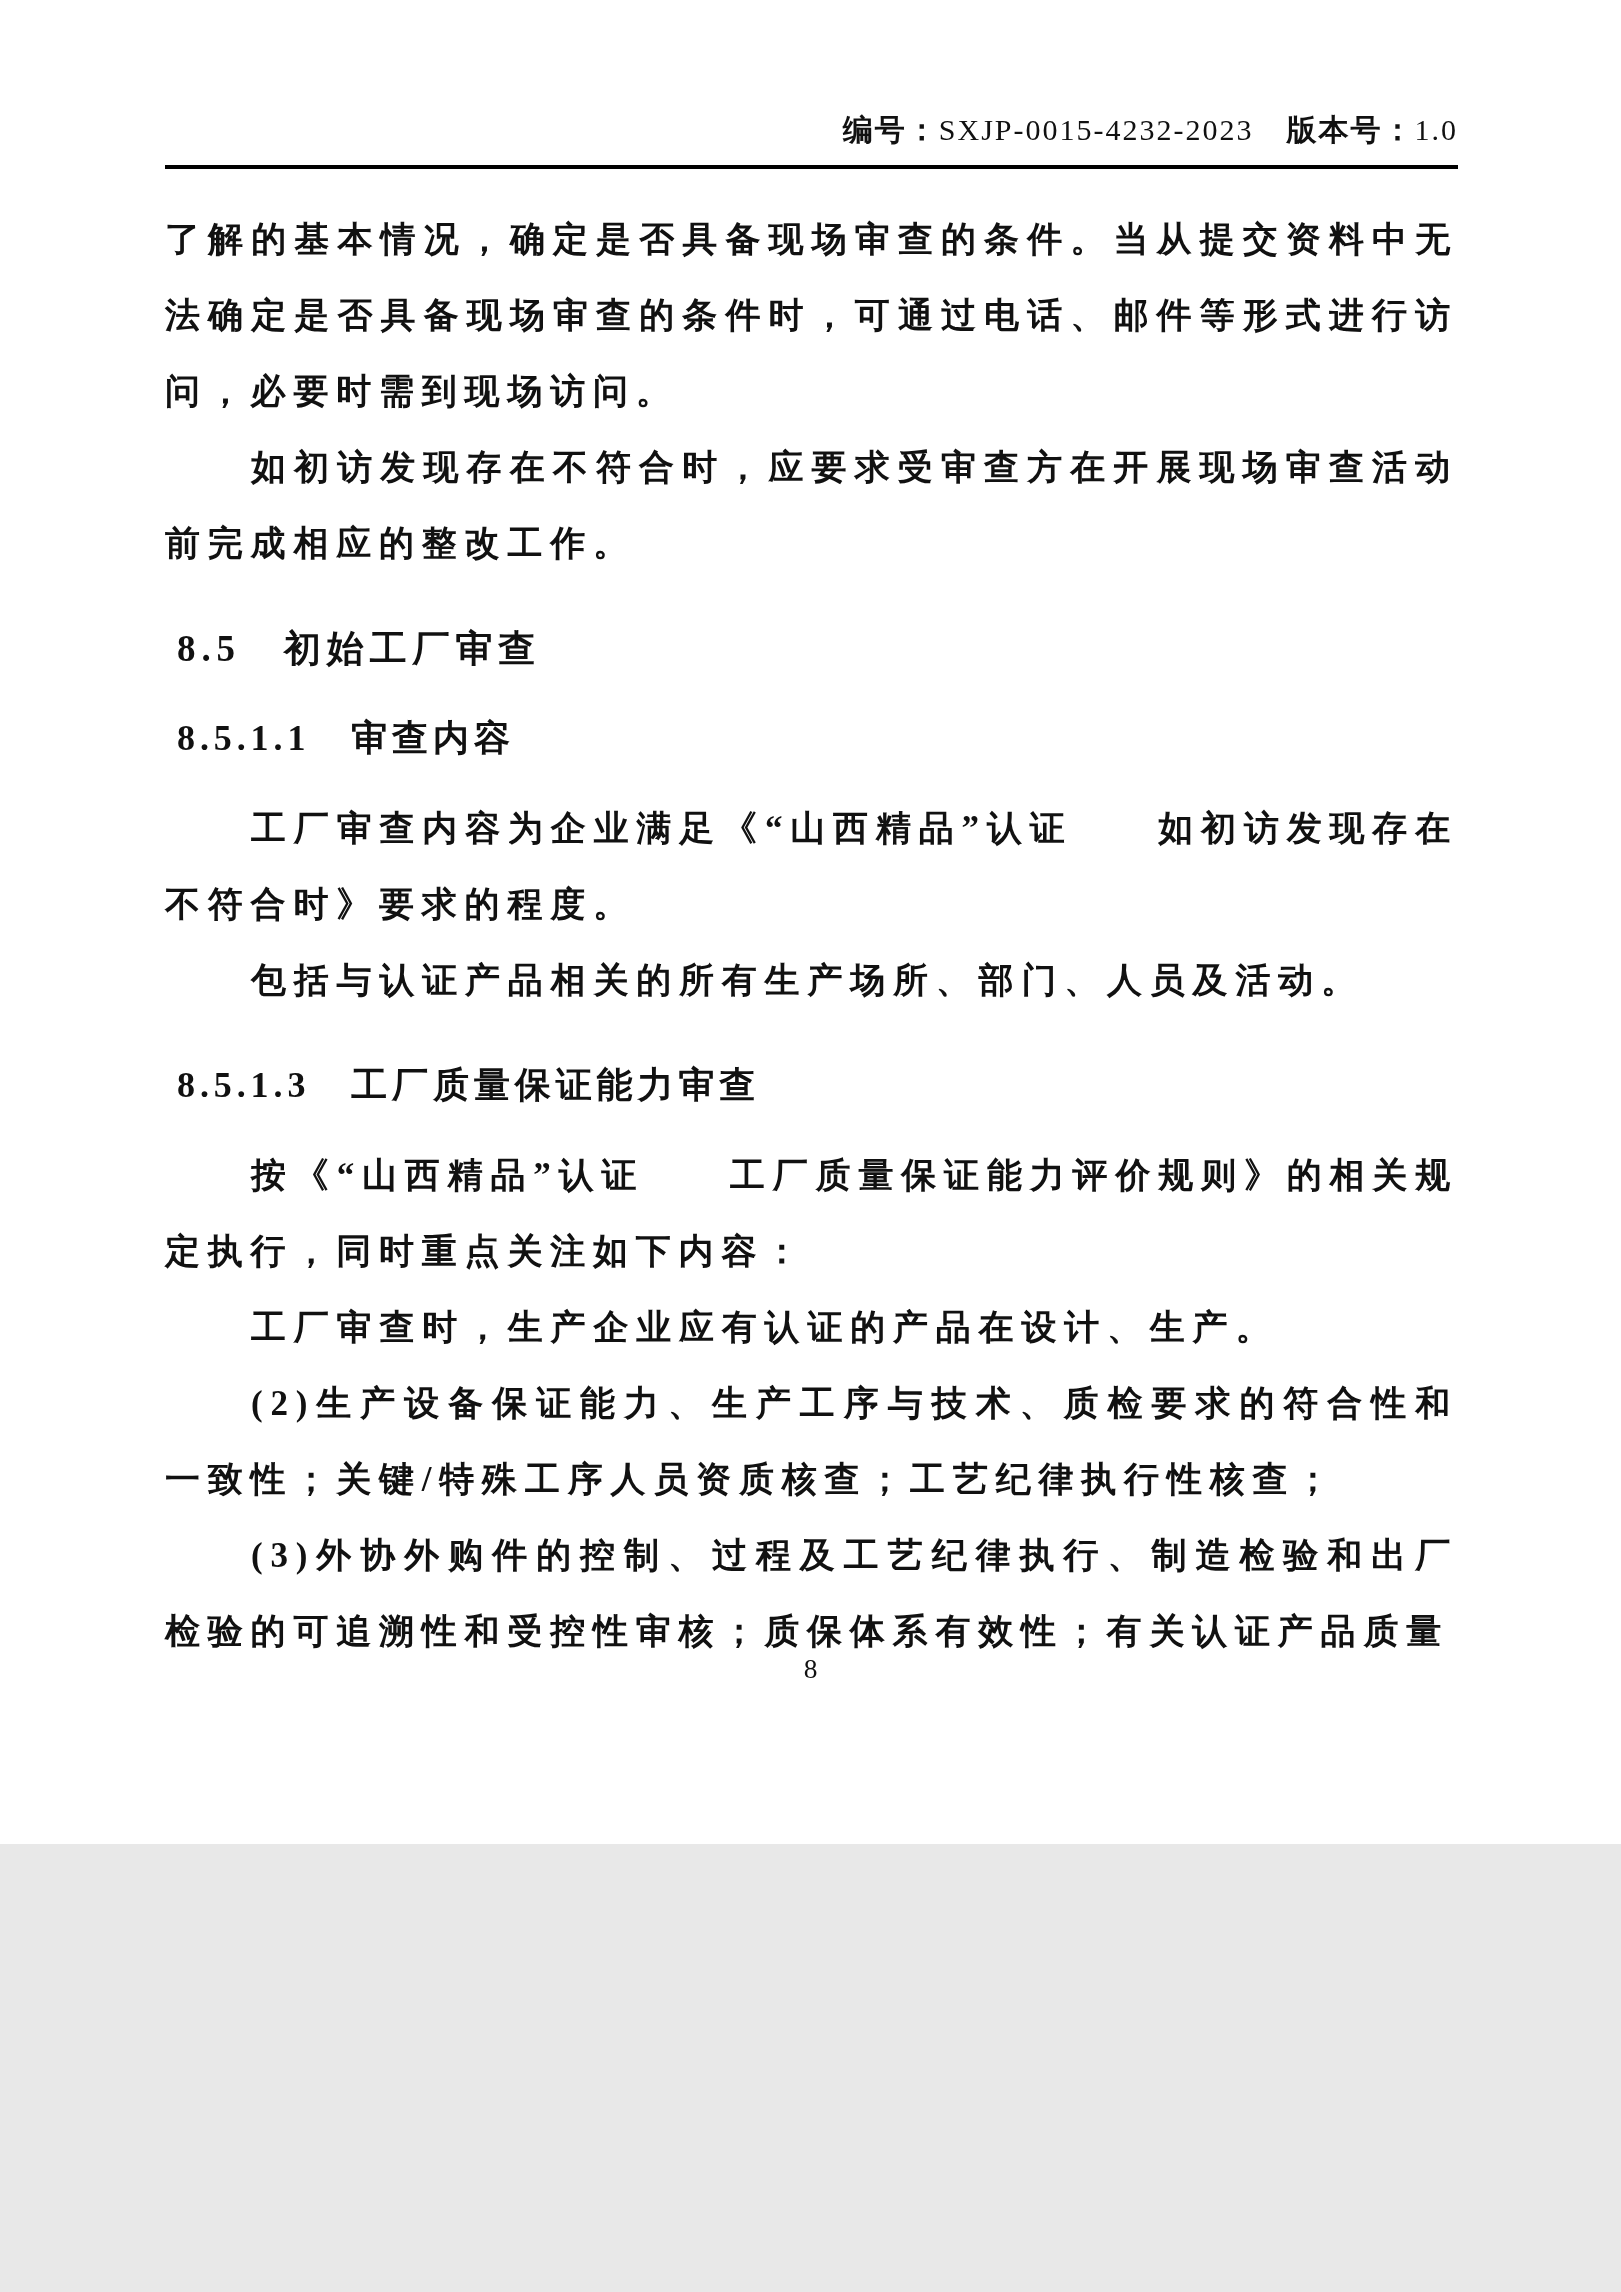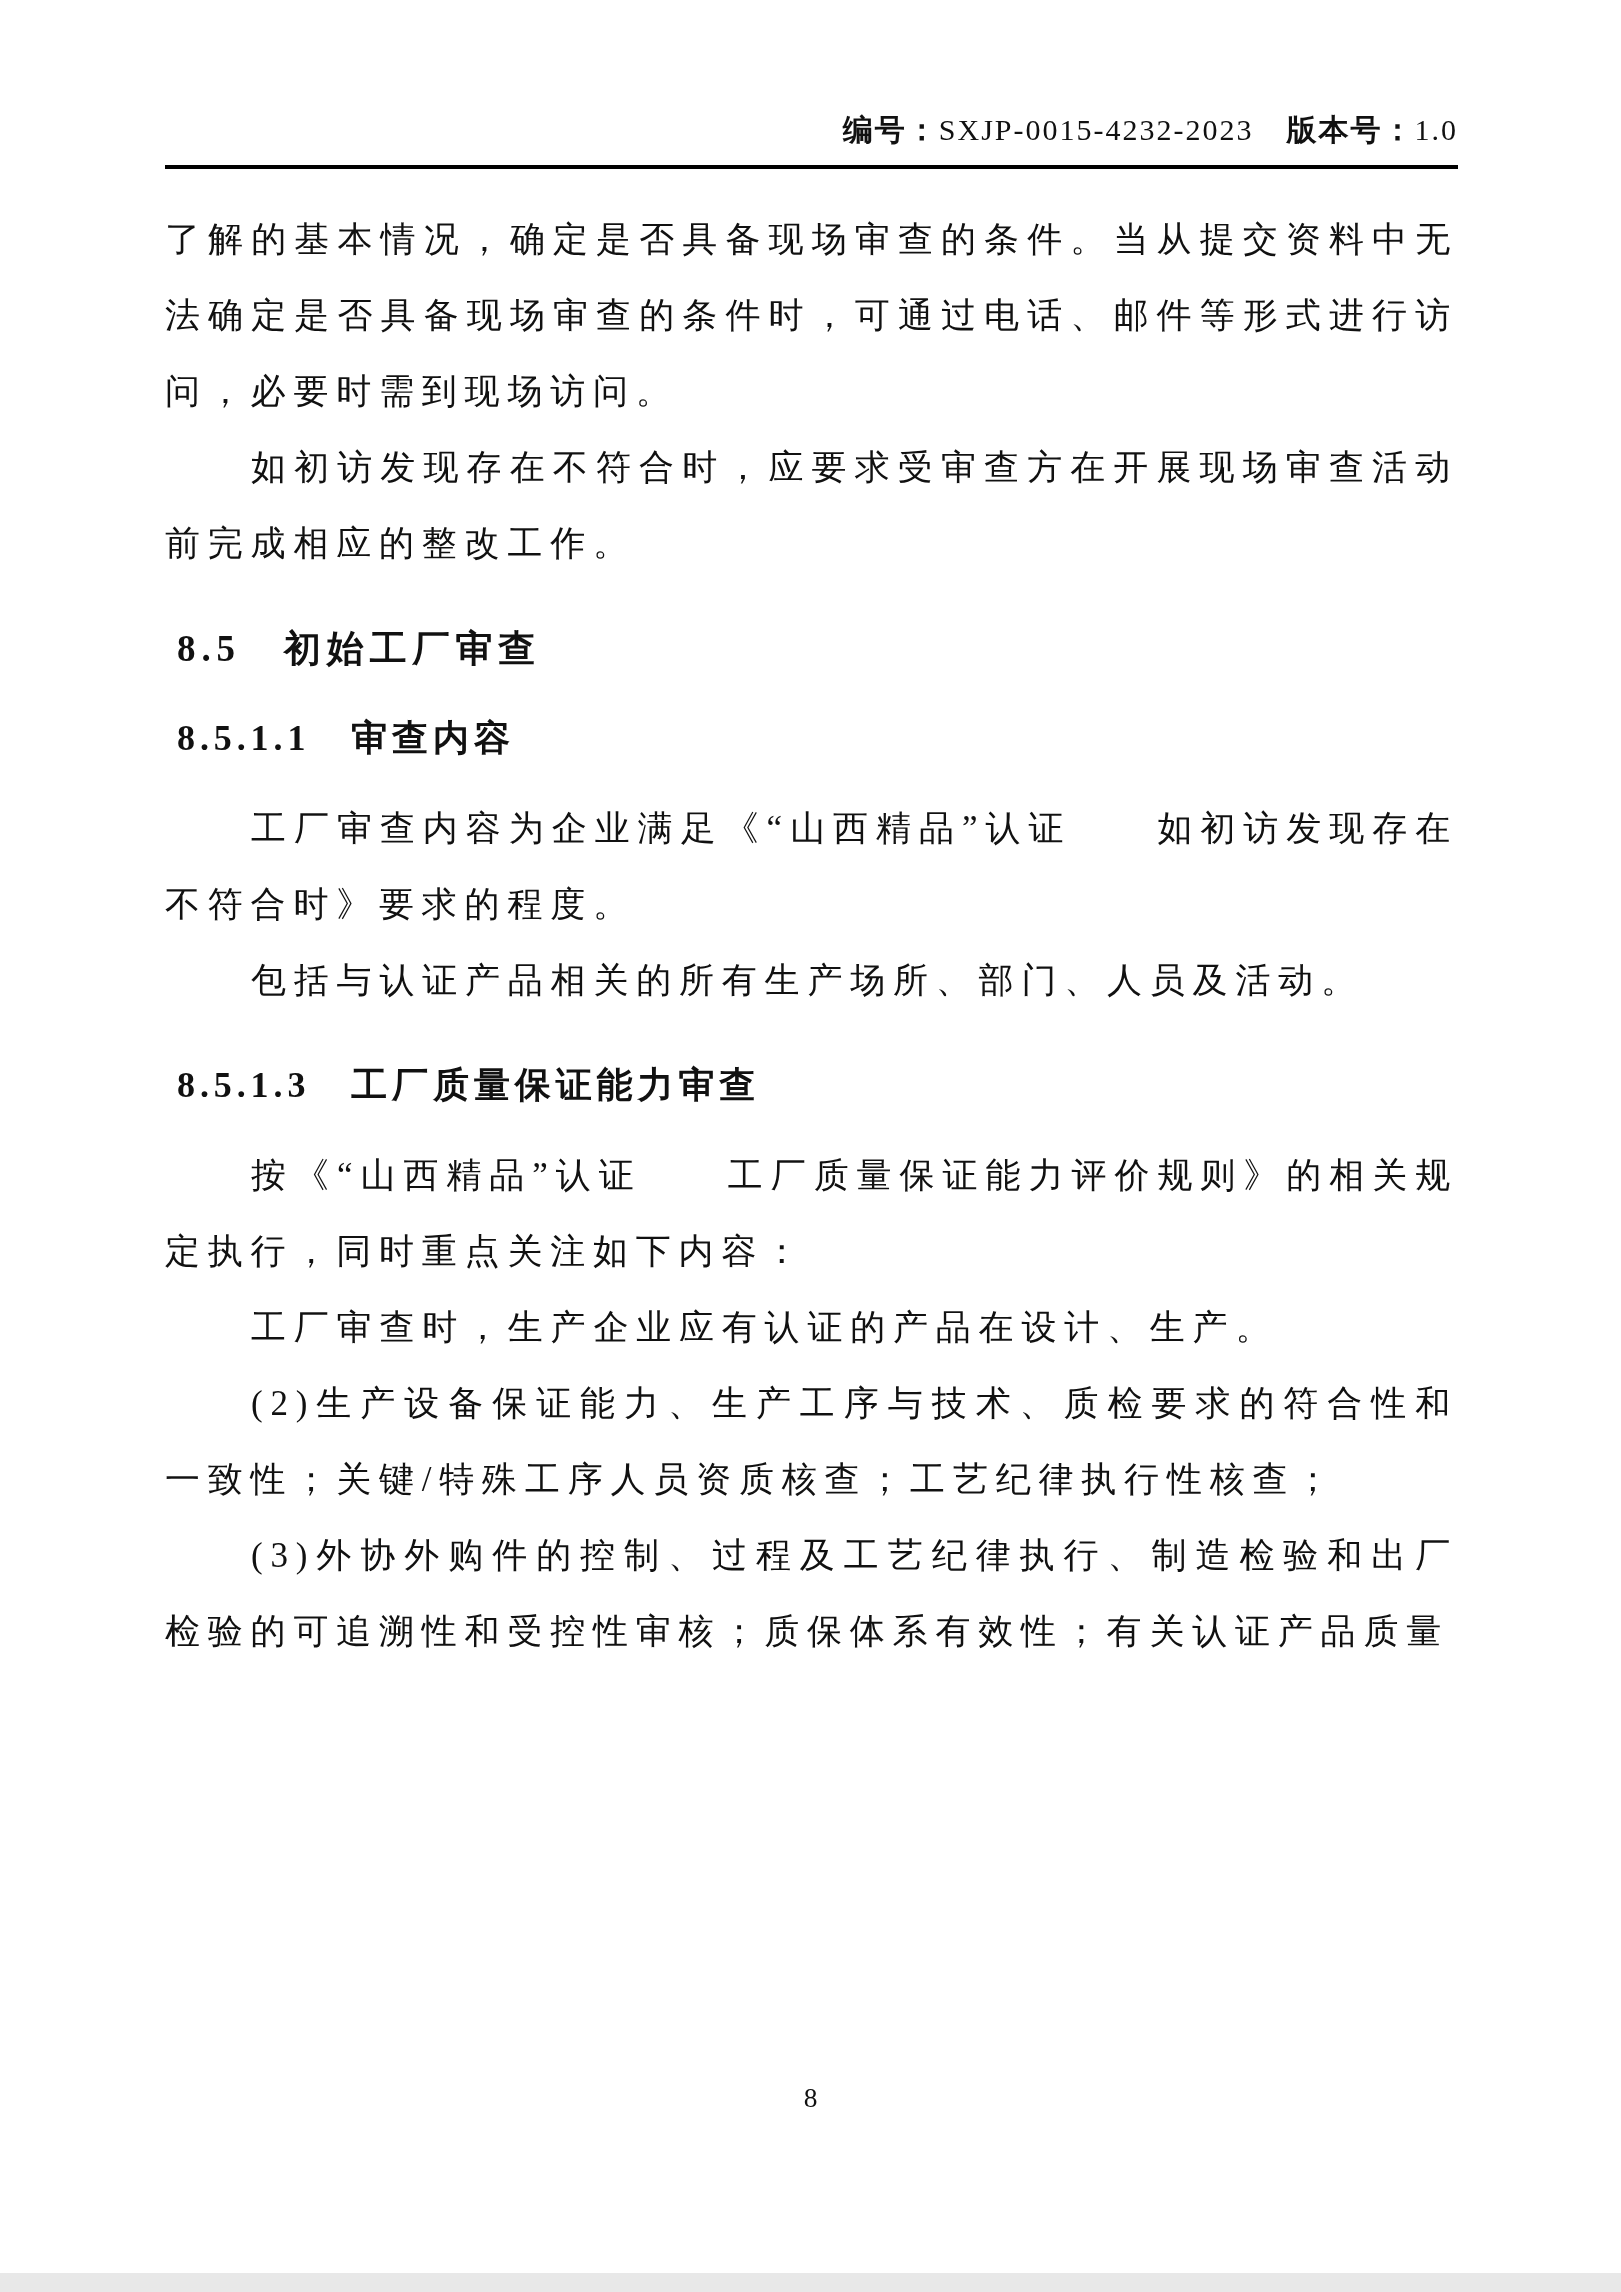--- a/index.html
+++ b/index.html
@@ -3,21 +3,21 @@
 <meta charset="utf-8">
 <style>
   html, body {
     margin: 0;
     padding: 0;
     background: #e8e8e8;
   }
   .page {
     position: relative;
     width: 1621px;
-    height: 2273px;
+    height: 1844px;
     margin: 0 auto;
     background: #ffffff;
     font-family: "Liberation Serif", "DejaVu Serif", serif;
     color: #111111;
     overflow: hidden;
   }
   .inner {
     padding: 110px 163px 0 165px;
   }
   .doc-header {
@@ -34,20 +34,21 @@
     border-top: 4.9px solid #000000;
     height: 0;
   }
   main { margin-top: 33px; }
   .body-p {
     margin: 0;
     font-size: 35px;
     line-height: 76px;
     letter-spacing: 7.8px;
     text-align: justify;
+    font-weight: bold;
   }
   .indent { text-indent: 86px; }
   .h {
     margin: 43px 0 29px 12px;
     font-size: 36px;
     font-weight: bold;
     letter-spacing: 4.9px;
     line-height: 47px;
   }
   .h-major { font-size: 37px; letter-spacing: 5.9px; }

